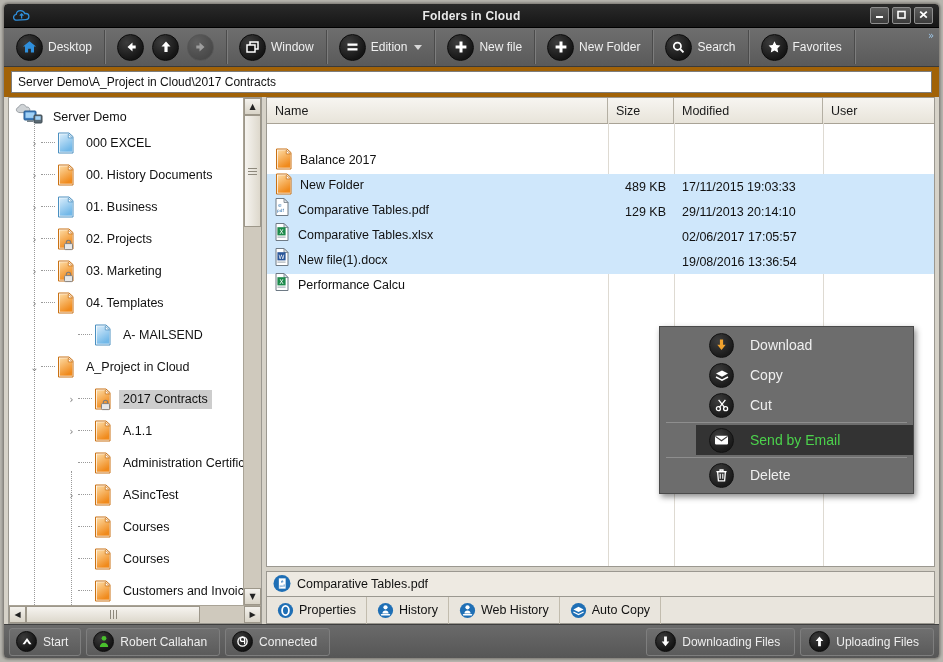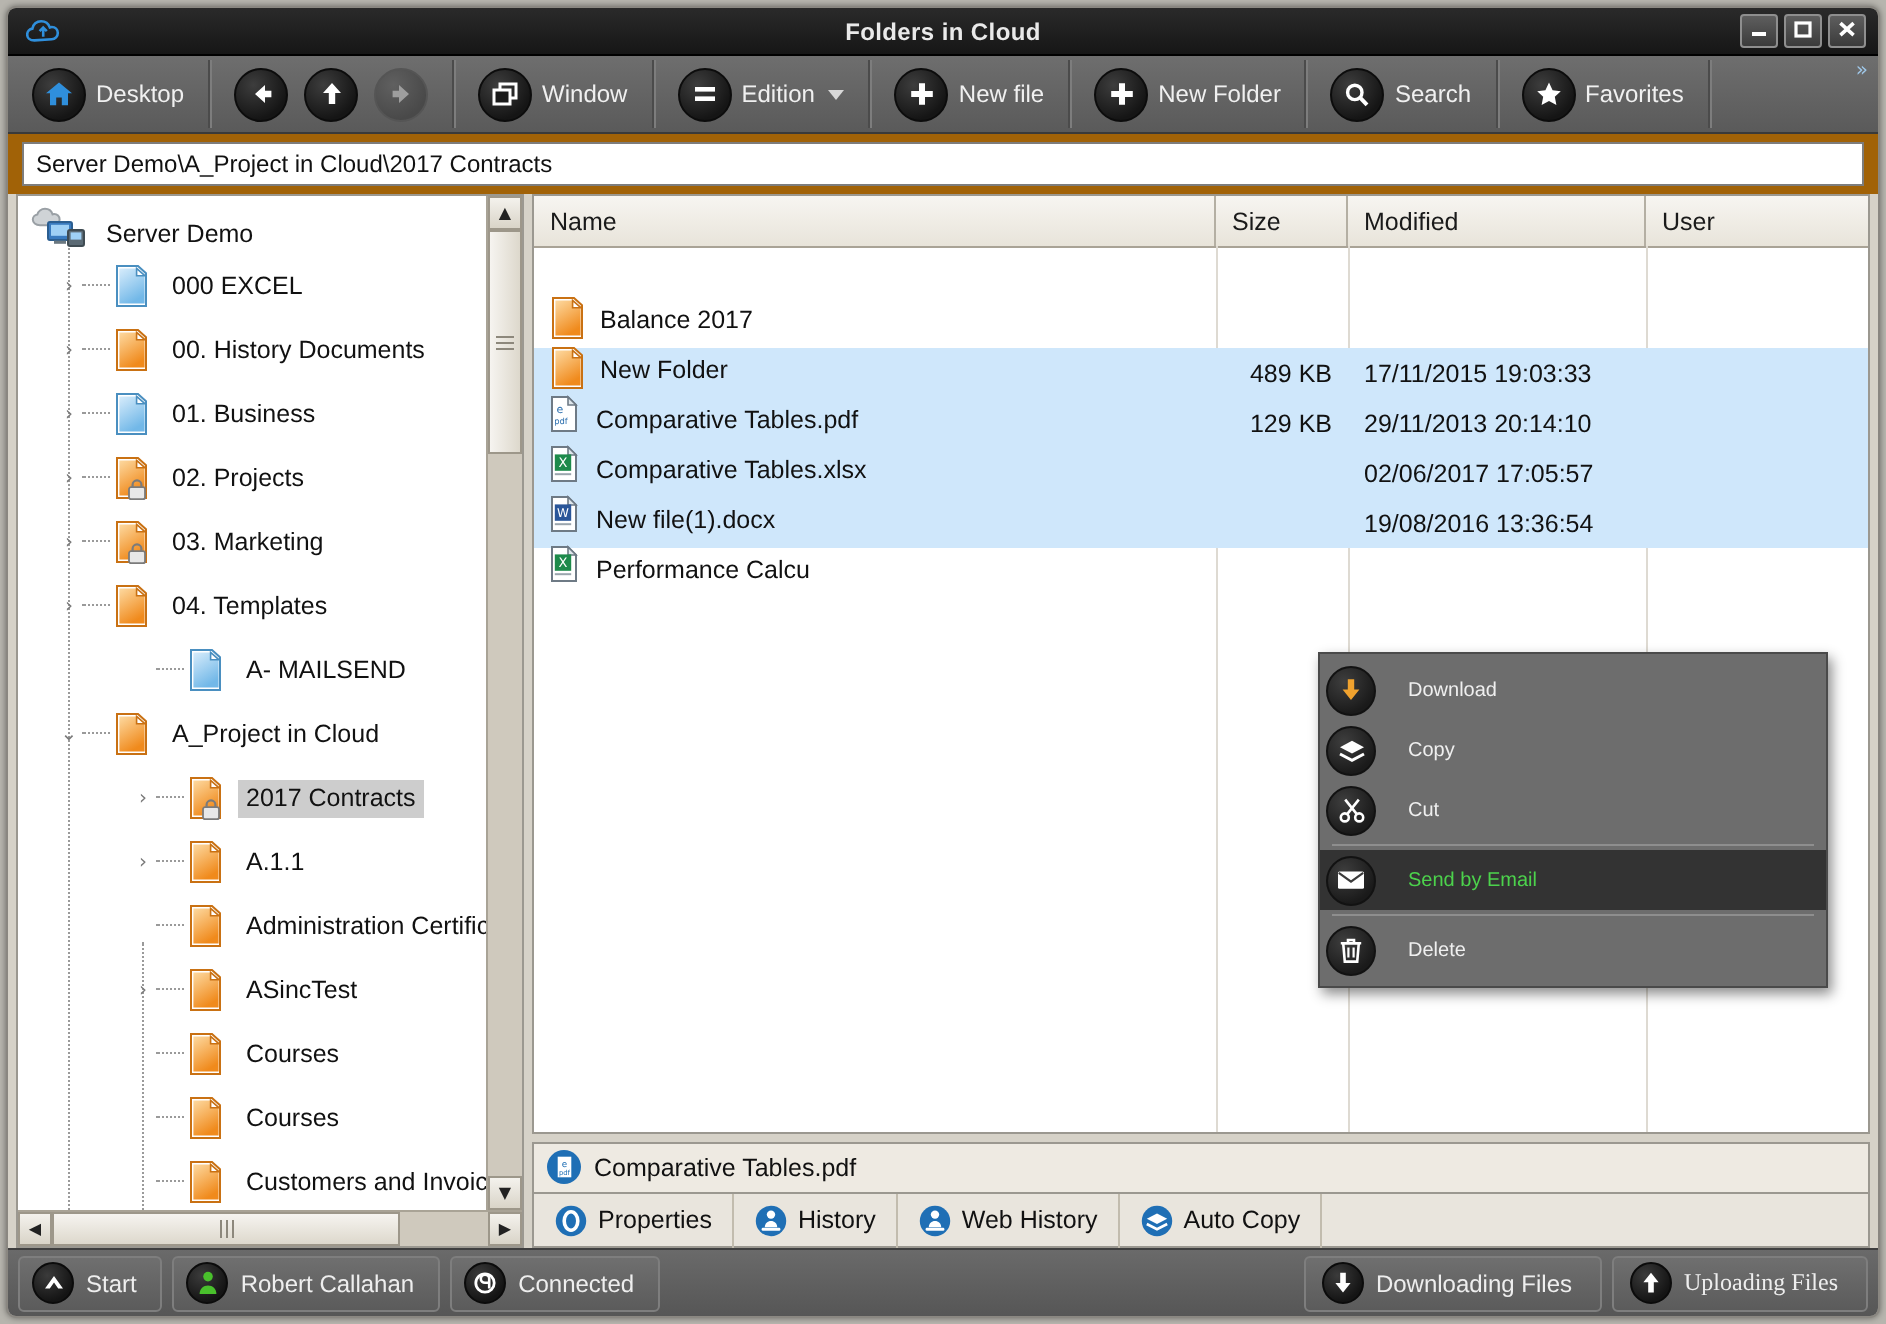--- a/index.html
+++ b/index.html
@@ -253,22 +253,22 @@
   
   .ctxmenu{
     position:absolute;left:392px;top:228px;width:253px;
     background:#6d6d6d;
     border:1px solid #4a4a4a;
     box-shadow:2px 3px 6px rgba(0,0,0,.45);
     z-index:50;padding:3px 0;
   }
   .ctxitem{
     height:30px;display:flex;align-items:center;
-    padding-left:3px;gap:16px;
-    color:#efefef;font-size:10px;
+    padding-left:13px;gap:16px;
+    color:#efefef;font-size:14px;margin-left:36px;
   }
   .ctxitem.hl{background:#333333;color:#4cd24c;}
   .ctxitem.hl .ctxlabel{color:#4cd24c;}
   .ctxsep{height:1px;background:#8e8e8e;margin:2px 6px;}
   .ctxicon{
     width:23px;height:23px;border-radius:50%;flex:0 0 23px;
     background:radial-gradient(circle at 35% 30%,#3e3e3e,#1a1a1a 72%);
     border:1px solid #121212;
     display:flex;align-items:center;justify-content:center;color:#fff;
   }
@@ -972,21 +972,21 @@
     <span class="spacer"></span>
 
     <div class="sbtn2" style="padding:0 14px 0 8px;">
       <span class="circ-s">
         <svg width="11" height="13" viewBox="0 0 11 13">
             <path d="M4.1 1.4h2.8v5.1h2.4L5.5 11.2 1.7 6.5h2.4z" fill="#fff"></path>
           </svg>
       </span>
       <span>Downloading Files</span>
     </div>
-    <div class="sbtn2" style="padding:0 14px 0 8px;font-family:Liberation Serif, serif;">
+    <div class="sbtn2" style="padding:0 14px 0 8px;">
       <span class="circ-s">
         <svg width="11" height="13" viewBox="0 0 11 13">
             <path d="M4.1 11.2h2.8V6.1h2.4L5.5 1.4 1.7 6.1h2.4z" fill="#fff"></path>
           </svg>
       </span>
       <span>Uploading Files</span>
     </div>
   </div>
 </div>
 

